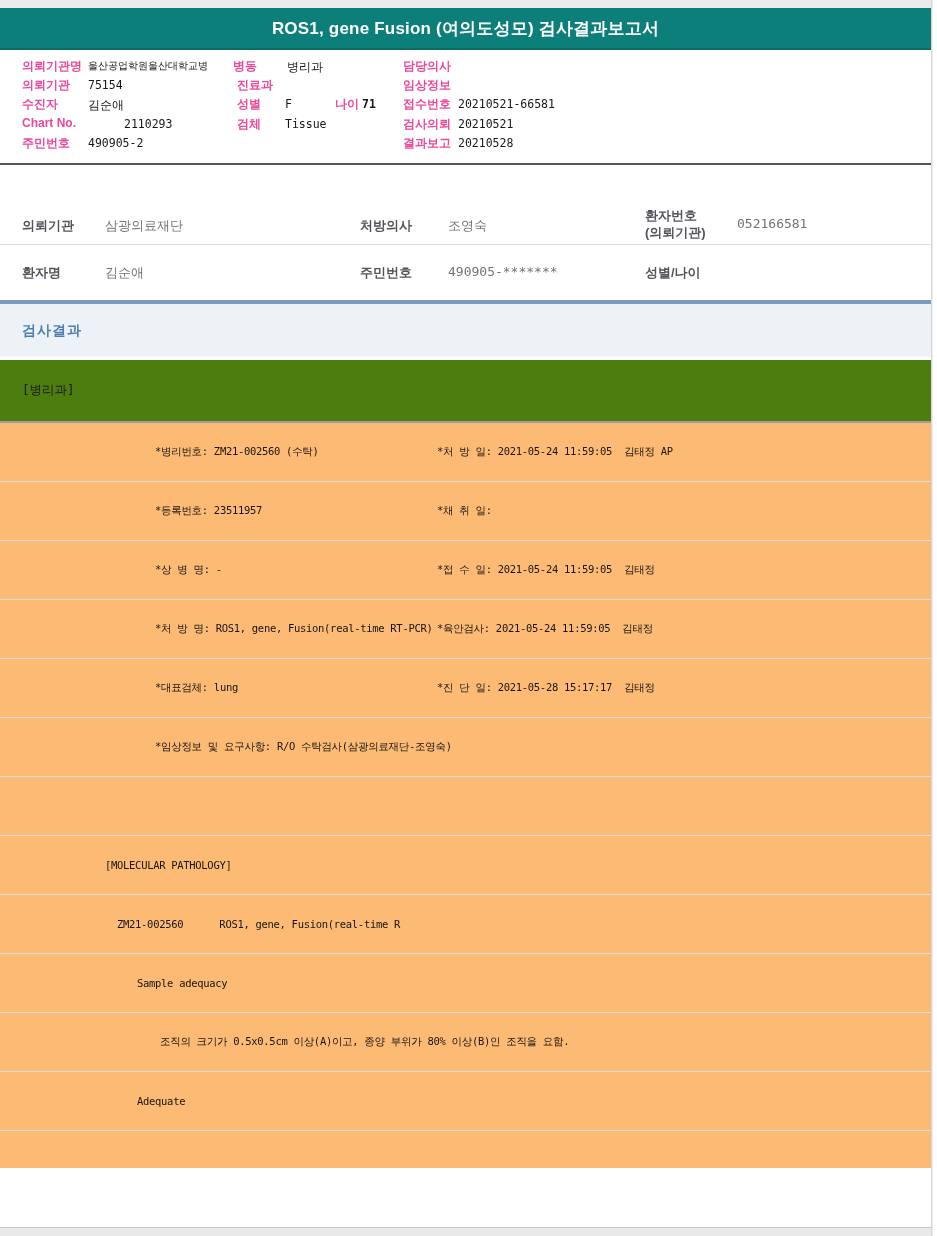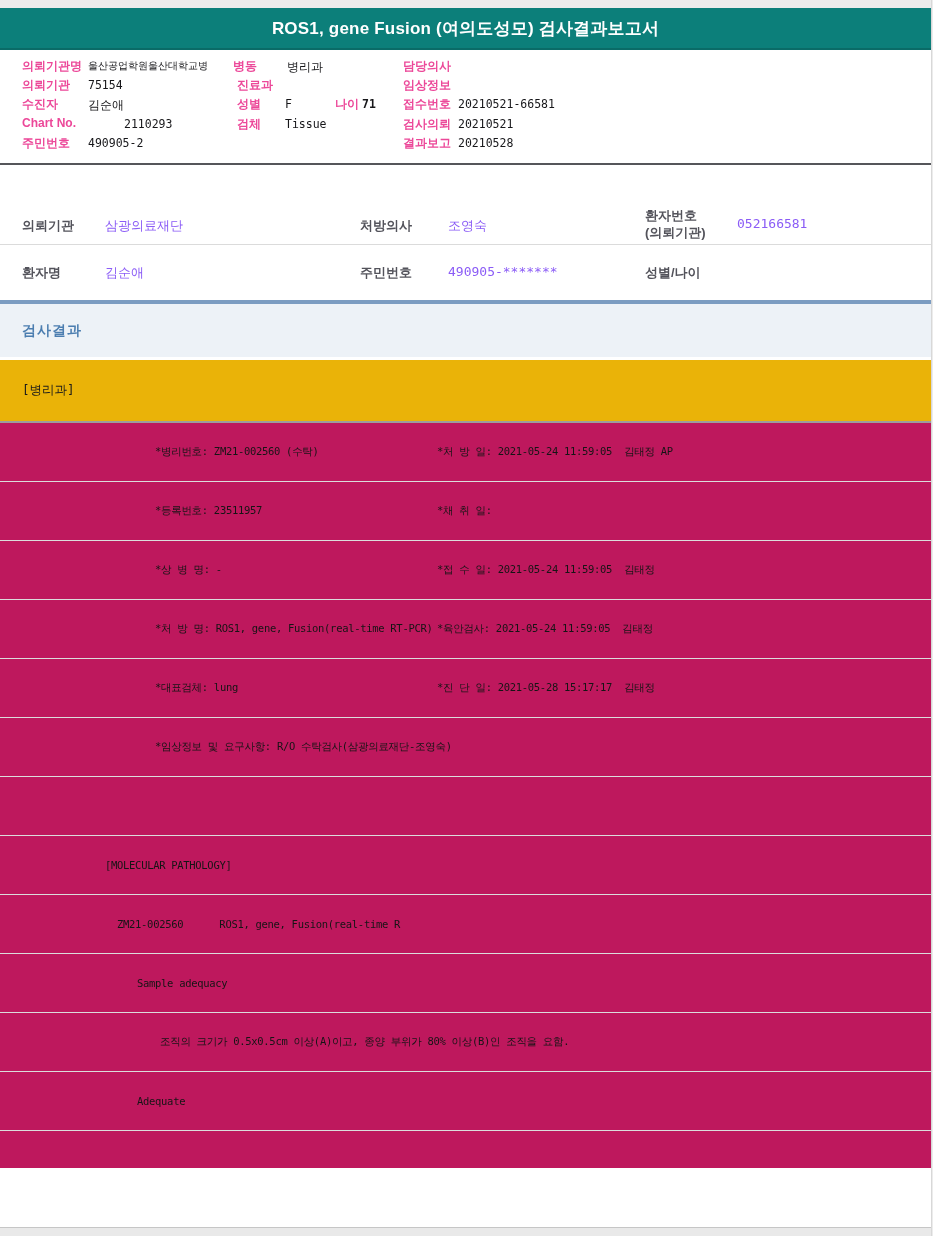--- a/index.html
+++ b/index.html
@@ -18,36 +18,36 @@
   .ph { left:0; top:50px; width:931px; height:113px; }
   .ph span { position:absolute; white-space:pre; }
   .ph .lb { font-size:12px; font-weight:bold; color:#ec4899; }
   .ph .vl { font-size:11.5px; color:#17171a; font-family:"DejaVu Sans Mono", monospace; }
 
   .darkrule { left:0; top:163px; width:931px; height:2px; background:#55565A; }
 
   .mid { left:0; width:931px; }
   .mid span { position:absolute; white-space:pre; }
   .mid .lb { font-size:13px; font-weight:bold; color:#53535B; }
-  .mid .vl { font-size:13px; color:#8b5cf6; font-family:"DejaVu Sans Mono", monospace; }
+  .mid .vl { font-size:13px; color:#737373; font-family:"DejaVu Sans Mono", monospace; }
   .rowA { top:166px; height:78px;margin-top:21px; }
   .rowB { top:245px; height:55px; }
   .sepAB { left:0; top:244px; width:931px; height:1px; background:#DBDBDB; }
 
   .bluebar { left:0; top:300px; width:931px; height:4px; background:#7B9CC1; }
   .resultband { left:0; top:304px; width:931px; height:53px; background:#EDF2F7;
                 display:flex; align-items:center; padding-left:22px; }
   .resultband span { color:#4C7EB0; font-size:14px; font-weight:bold; letter-spacing:1px; }
 
-  .deptband { left:0; top:360px; width:931px; height:63px; background:#eab308; border-bottom:2px solid #9D9D9D;
+  .deptband { left:0; top:360px; width:931px; height:63px; background:#4d7c0f; border-bottom:2px solid #9D9D9D;
               display:flex; align-items:center; padding-left:22px; }
   .deptband span { color:#1b1b1b; font-size:12.5px; font-family:"DejaVu Sans Mono", monospace; }
 
   .rows { left:0; top:423px; width:931px; }
-  .rrow { position:relative; width:931px; height:59px; border-bottom:1px solid #DCDCDC; background:#be185d; }
+  .rrow { position:relative; width:931px; height:59px; border-bottom:1px solid #DCDCDC; background:#fdba74; }
   .rrow.last { height:37px; border-bottom:none; }
   .rrow span { position:absolute; top:50%; transform:translateY(-50%); white-space:pre;
                font-family:"DejaVu Sans Mono", monospace; font-size:10.5px; letter-spacing:-0.3px; color:#151515; }
   .rrow .l { left:155px; }
   .rrow .l.two { max-width:280px; overflow:hidden; }
   .rrow .r { left:437px; }
 
   .footer { left:0; top:1227px; width:931px; height:9px; background:#E9E9E9; border-top:1px solid #C6C6C6; }
 </style>
 </head>

